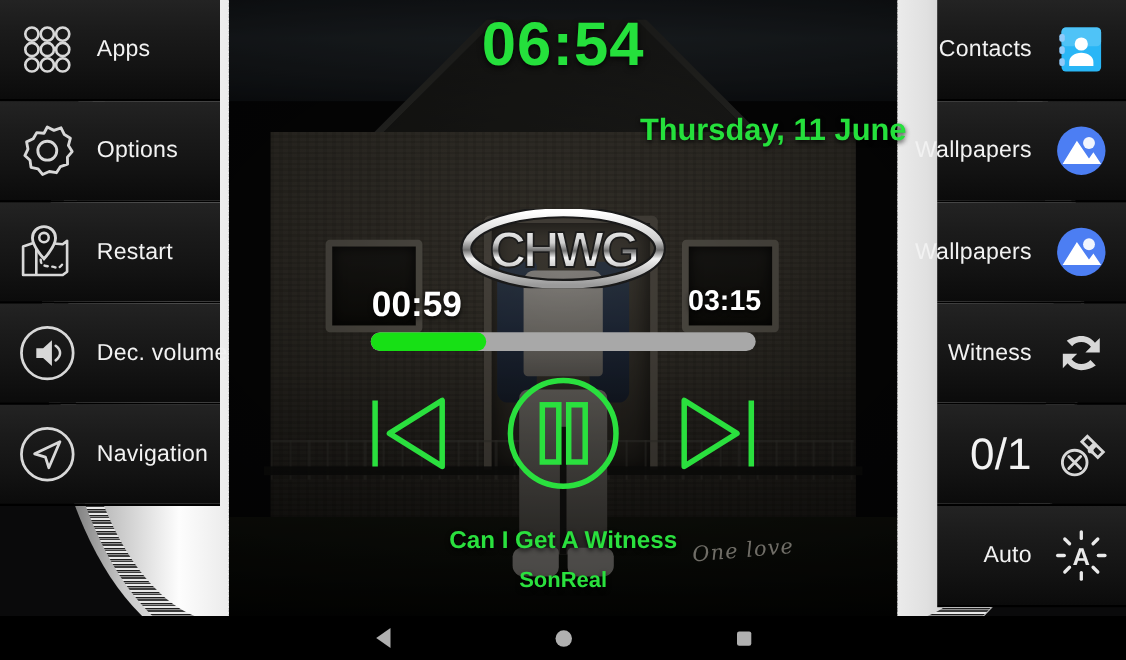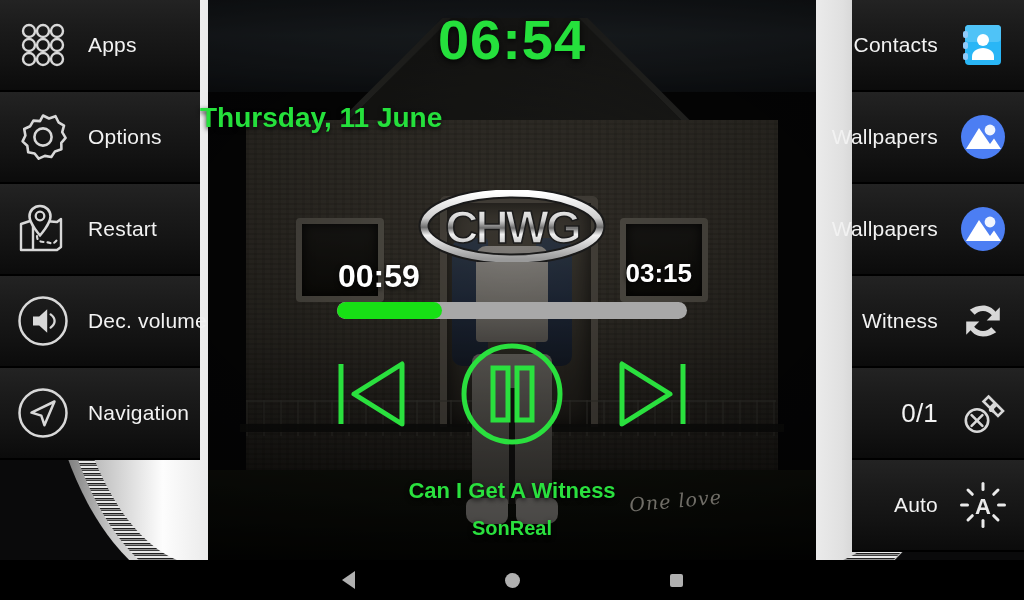--- a/index.html
+++ b/index.html
@@ -93,21 +93,21 @@
   .side.left .row .label{margin-left:14px;}
   .side.right .row .label{margin-right:14px;}
   .ico{width:62px;height:62px;flex:0 0 62px;display:flex;align-items:center;justify-content:center;}
   .ico svg{display:block;}
 
   
   .center{position:absolute;left:200px;top:0;width:624px;height:560px;}
   .clock{position:absolute;top:12px;left:0;width:624px;text-align:center;
     color:#25e03c;font-size:56px;font-weight:bold;line-height:1;letter-spacing:1px;
     text-shadow:0 2px 6px rgba(0,0,0,.85);}
-  .date{position:absolute;top:104px;left:0;width:624px;text-align:left;
+  .date{position:absolute;top:104px;left:0;width:624px;text-align:right;
     color:#25e03c;font-size:28px;font-weight:bold;line-height:1;
     text-shadow:0 2px 5px rgba(0,0,0,.85);}
   .albumart{position:absolute;left:50%;margin-left:-95px;top:190px;width:190px;height:72px;}
   .t-cur{position:absolute;left:138px;top:258px;color:#fff;font-size:32px;font-weight:bold;
     text-shadow:0 2px 5px rgba(0,0,0,.9);}
   .t-tot{position:absolute;right:132px;top:258px;color:#fff;font-size:26px;font-weight:bold;
     text-shadow:0 2px 5px rgba(0,0,0,.9);}
   .seek{position:absolute;left:137px;top:302px;width:350px;height:17px;background:#a8a8a8;border-radius:9px;overflow:hidden;}
   .seek-fill{height:100%;background:#17e015;border-radius:9px;}
   .controls{position:absolute;left:0;top:340px;width:624px;height:108px;
@@ -287,21 +287,21 @@
         <span class="label">Witness</span>
         <span class="ico">
           <svg width="52" height="52" viewBox="0 0 52 52">
             <path fill="#d8d8d8" d="M26 10.5c5.1 0 9.6 2.4 12.4 6.2l4.4-4.4v13.1H29.7l5.1-5.1c-2.1-2.6-5.3-4.3-8.8-4.3-3.3 0-6.2 1.4-8.3 3.7l-4.9-4.9C16.1 12.7 20.7 10.5 26 10.5z"></path>
             <path fill="#d8d8d8" d="M26 41.5c-5.1 0-9.6-2.4-12.4-6.2l-4.4 4.4V26.6h13.1l-5.1 5.1c2.1 2.6 5.3 4.3 8.8 4.3 3.3 0 6.2-1.4 8.3-3.7l4.9 4.9C35.9 39.3 31.3 41.5 26 41.5z"></path>
           </svg>
         </span>
       </div>
 
       <div class="row">
-        <span class="label" style="font-size:26px;">0/1</span>
+        <span class="label" style="font-size:40px;">0/1</span>
         <span class="ico">
           <svg width="52" height="52" viewBox="0 0 52 52">
             <g stroke="#d8d8d8" stroke-width="2.6" fill="none">
               <path d="M31.5 9.5 L38 16 L33 21 L26.5 14.5 Z"></path>
               <path d="M39.5 17.5 L46 24 L41 29 L34.5 22.5 Z"></path>
               <path d="M33 21 L37 25"></path>
               <circle cx="34.5" cy="22.5" r="2.6" fill="#d8d8d8" stroke="none"></circle>
               <circle cx="20" cy="33.5" r="11.2"></circle>
               <path d="M14.6 28.1 L25.4 38.9 M25.4 28.1 L14.6 38.9" stroke-linecap="round"></path>
             </g>

